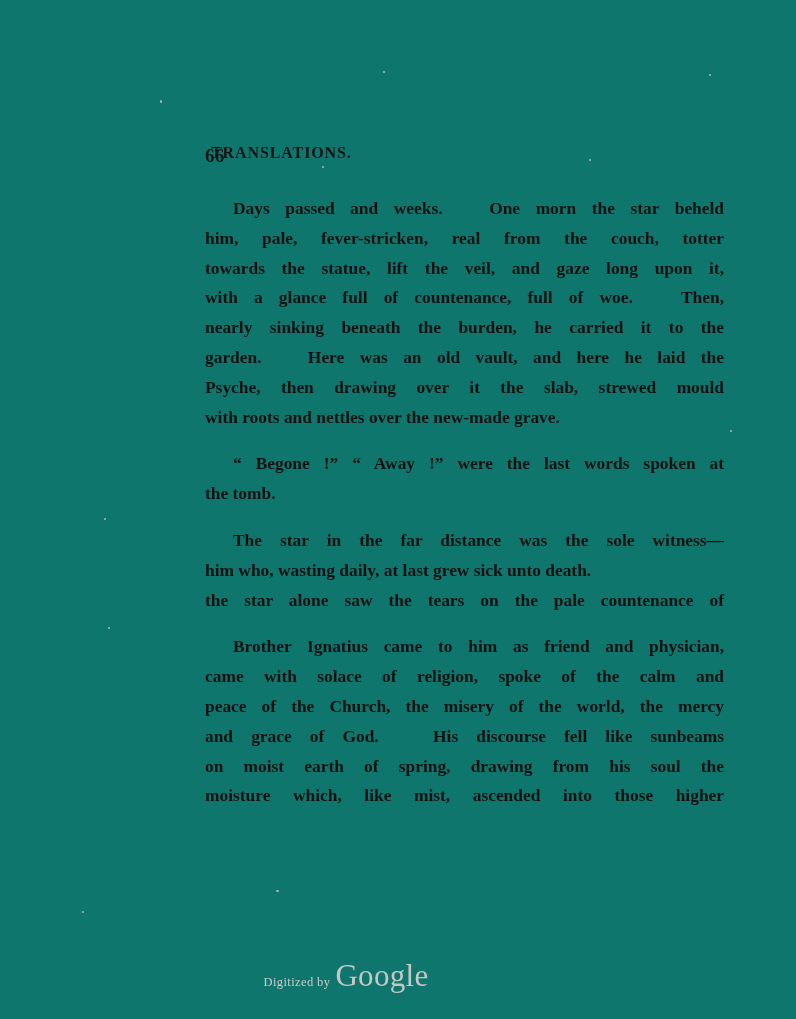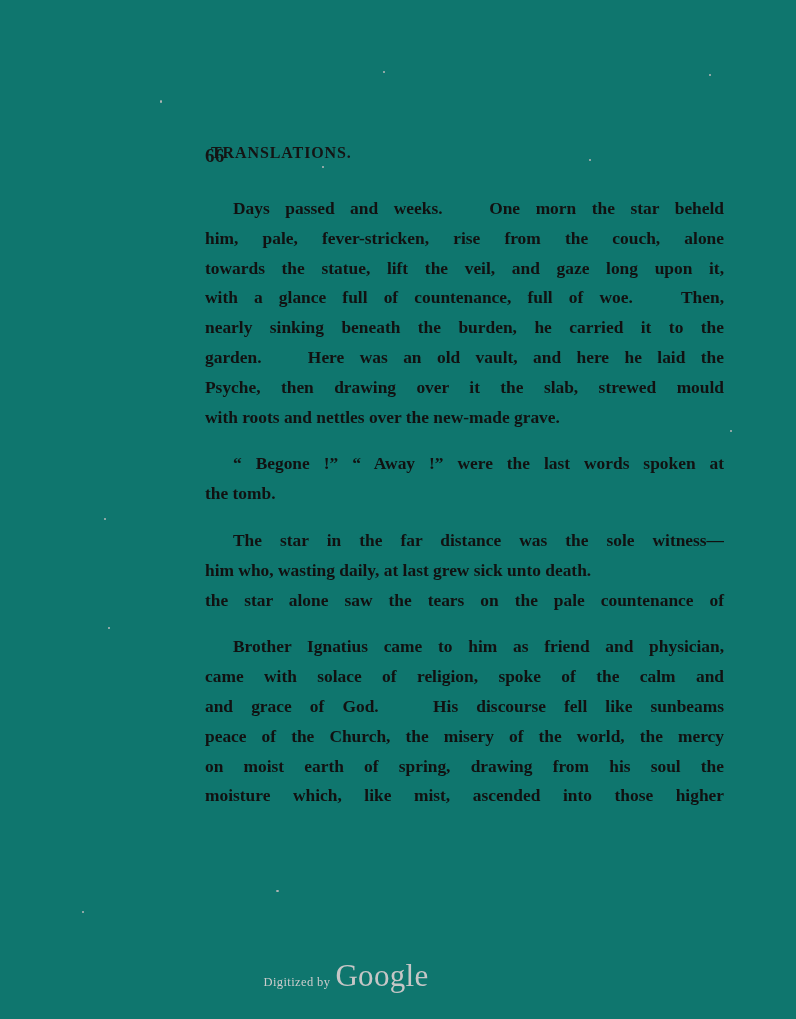--- a/index.html
+++ b/index.html
@@ -119,21 +119,21 @@
 <div class="page">
 
   <div class="running-head">
     <span class="folio">66</span>
     <span class="head-title">TRANSLATIONS.</span>
   </div>
 
   <div class="textblock">
     <p class="para">
       <span class="ln indent">Days passed and weeks.   One morn the star beheld</span>
-      <span class="ln">him, pale, fever-stricken, rise from the couch, alone</span>
+      <span class="ln">him, pale, fever-stricken, real from the couch, totter</span>
       <span class="ln">towards the statue, lift the veil, and gaze long upon it,</span>
       <span class="ln">with a glance full of countenance, full of woe.   Then,</span>
       <span class="ln">nearly sinking beneath the burden, he carried it to the</span>
       <span class="ln">garden.   Here was an old vault, and here he laid the</span>
       <span class="ln">Psyche, then drawing over it the slab, strewed mould</span>
       <span class="ln last">with roots and nettles over the new-made grave.</span>
     </p>
 
     <p class="para">
       <span class="ln indent">“ Begone !” “ Away !” were the last words spoken at</span>
@@ -142,22 +142,22 @@
 
     <p class="para">
       <span class="ln indent">The star in the far distance was the sole witness—</span>
       <span class="ln last">him who, wasting daily, at last grew sick unto death.</span>
       <span class="ln">the star alone saw the tears on the pale countenance of</span>
     </p>
 
     <p class="para">
       <span class="ln indent">Brother Ignatius came to him as friend and physician,</span>
       <span class="ln">came with solace of religion, spoke of the calm and</span>
+      <span class="ln">peace of the Church, the misery of the world, the mercy</span>
       <span class="ln">and grace of God.   His discourse fell like sunbeams</span>
-      <span class="ln">peace of the Church, the misery of the world, the mercy</span>
       <span class="ln">on moist earth of spring, drawing from his soul the</span>
       <span class="ln">moisture which, like mist, ascended into those higher</span>
     </p>
   </div>
 
   <div class="watermark">
     <span class="wm-small">Digitized by</span><span class="wm-big">Google</span>
   </div>
 
   <span class="speck" style="left:160px;top:100px;width:2px;height:3px;"></span>

